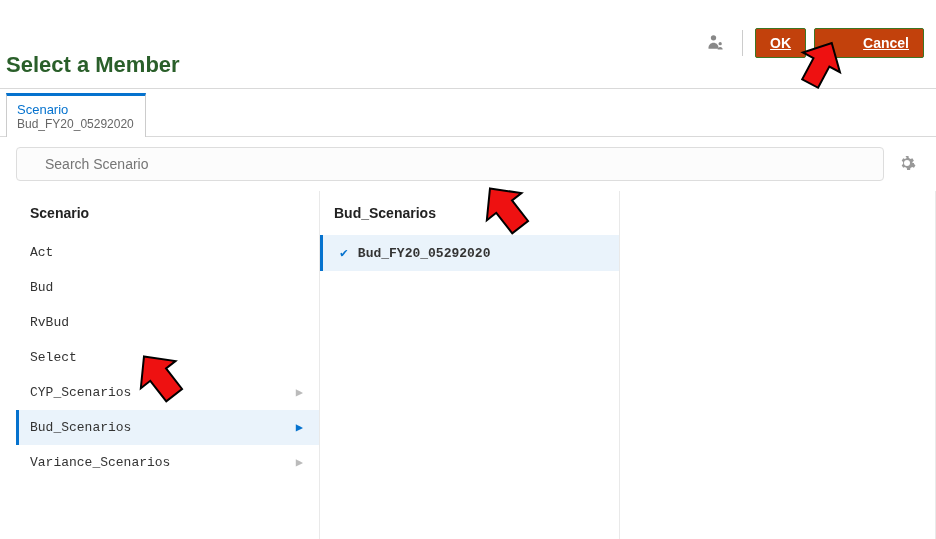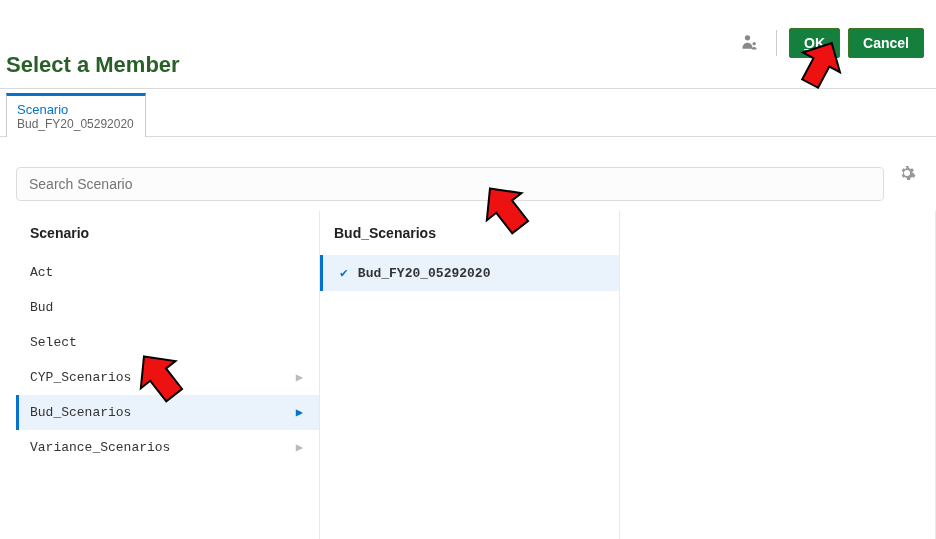--- a/index.html
+++ b/index.html
@@ -35,31 +35,31 @@
       color: #888;
       margin-right: 4px;
     }
     .divider {
       width: 1px;
       height: 26px;
       background: #ccc;
       margin: 0 4px;
     }
     .btn {
-      background: #15803d;
+      background: #c2410c;
       color: #fff;
       border: 1px solid #3d7524;
       padding: 6px 14px;
       font-size: 14px;
       font-weight: bold;
       cursor: pointer;
       border-radius: 2px;
     }
     .btn-ok { text-decoration: underline; }
-    .btn-cancel span { text-decoration-color: #fff; }
+    .btn-cancel span { text-decoration: underline; text-decoration-color: #fff; margin-left: 34px; }
     .tabs-row {
       display: flex;
       border-bottom: 1px solid #d9d9d9;
       padding-left: 6px;
     }
     .tab {
       border: 1px solid #ccc;
       border-bottom: none;
       border-top: 3px solid #0572ce;
       background: #fff;
@@ -80,25 +80,24 @@
     .search-row {
       display: flex;
       align-items: center;
       padding: 10px 16px 10px 16px;
       gap: 10px;
     }
     .search-input {
       flex: 1;
       border: 1px solid #ddd;
       border-radius: 4px;
-      padding: 8px 12px;
+      padding: 8px 28px;
       font-size: 14px;
       color: #888;
       background: #fcfcfc;
-      margin-top: 20px;
     }
     .gear-icon {
       color: #999;
       cursor: pointer;
       padding: 4px;
     }
     .columns {
       display: flex;
       height: 380px;
     }
@@ -198,20 +197,23 @@
 <div class="columns">
   <div class="col col1">
     <div class="col-header">Scenario</div>
     <div class="item">
       <span>Act</span>
     </div>
     <div class="item">
       <span>Bud</span>
     </div>
     <div class="item">
+      <span>RvBud</span>
+    </div>
+    <div class="item">
       <span>Select</span>
     </div>
     <div class="item">
       <span>CYP_Scenarios</span>
       <span class="arrow">▶</span>
     </div>
     <div class="item selected">
       <span>Bud_Scenarios</span>
       <span class="arrow active">▶</span>
     </div>

